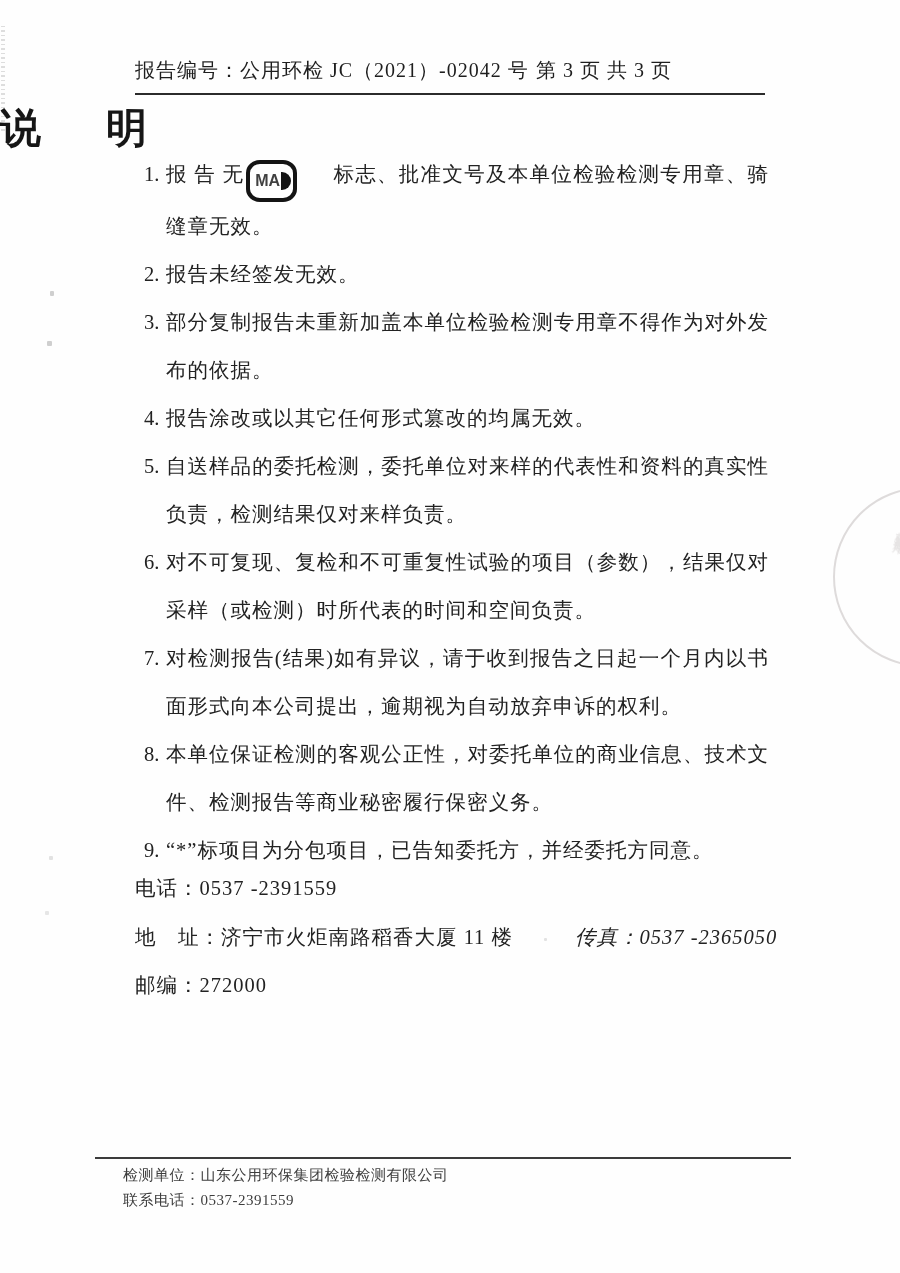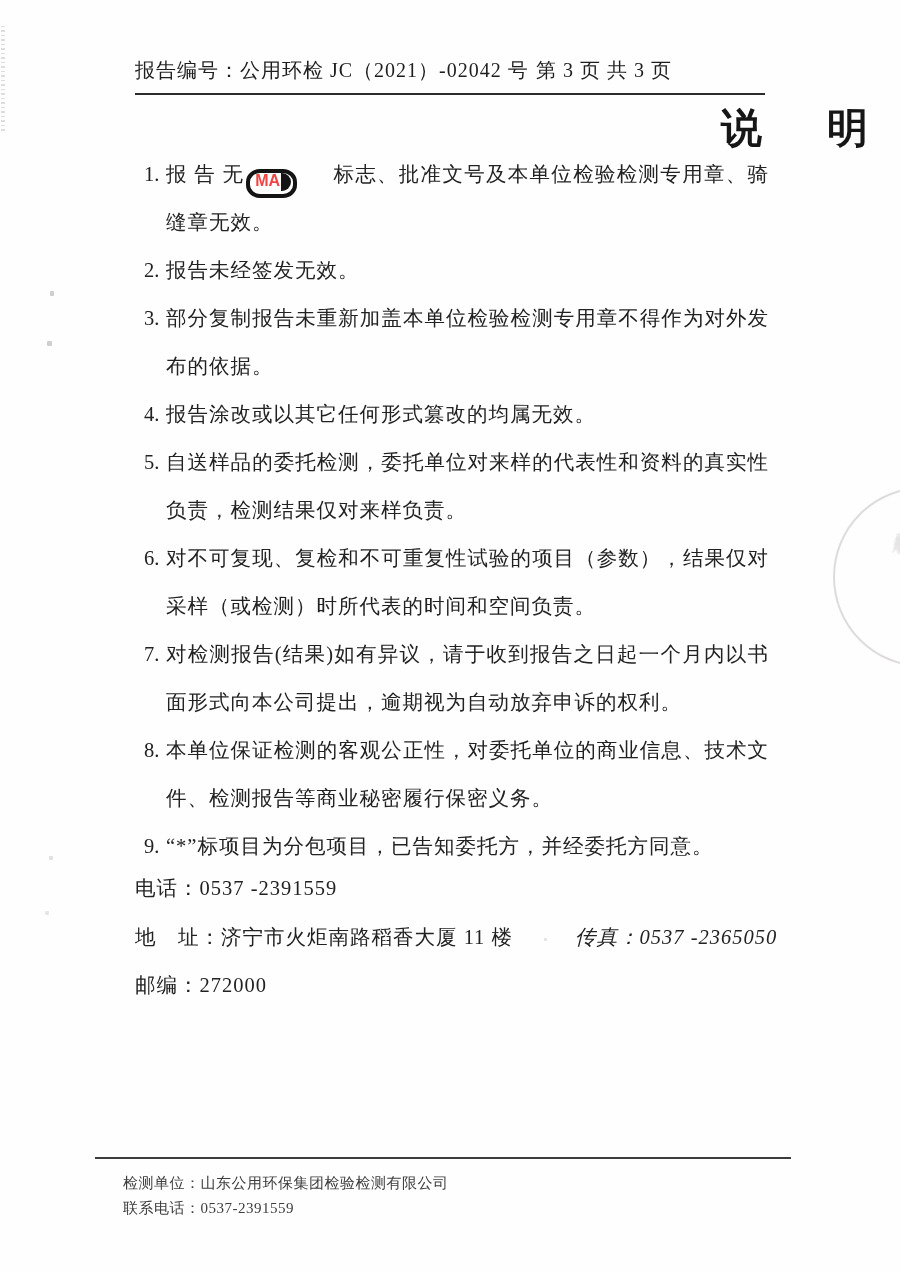--- a/index.html
+++ b/index.html
@@ -15,53 +15,53 @@
     position:absolute; left:135px; top:57px; width:630px;
     display:flex; justify-content:space-between; align-items:flex-end;
     font-size:20px; letter-spacing:1px;
     border-bottom:2.5px solid #2b2b2b; padding-bottom:9px;
   }
   .header .page-info { margin-right:93px; white-space:nowrap;text-align:center; }
   .header .report-no-wrap { white-space:nowrap; }
 
   
   .doc-title {
-    position:absolute; left:0; top:101px; width:880px; text-align:right;
+    position:absolute; left:0; top:101px; width:880px; text-align:left;
     font-size:41px; font-weight:bold; letter-spacing:12px; color:#161616;
   }
 
   
   .notes { position:absolute; left:135px; top:150px; width:634px; }
   .note { display:flex; font-size:20.5px; line-height:48px; letter-spacing:1px; color:#222; }
   .note .num { flex:none; width:31px; padding-left:9px; letter-spacing:0; }
   .note .note-text { flex:1; text-align:justify; }
 
   
   .cma {
-    display:inline-flex; align-items:flex-start; justify-content:center;
-    height:29px; border:4px solid #141414; border-radius:14px / 13px;
+    display:inline-flex; align-items:center; justify-content:center;
+    height:42px; border:4px solid #141414; border-radius:14px / 13px;
     padding:0 2px 0 5px; margin:0 36px 0 2px; vertical-align:-5px;
     font-family:"Liberation Sans","DejaVu Sans",sans-serif;
-    font-weight:bold; font-size:16px; line-height:1; letter-spacing:0; color:#ef4444;
+    font-weight:bold; font-size:16px; line-height:1; letter-spacing:0; color:#404040;
   }
   .cma .cma-crescent {
     display:inline-block; width:10px; height:18px; margin-left:1px;
     background:#141414; border-radius:0 9px 9px 0;
   }
 
   
   .contact { position:absolute; left:135px; top:864px; width:634px;
     font-size:20.5px; line-height:48.5px; letter-spacing:1px; color:#222; }
   .contact-line { white-space:nowrap; }
   .contact-line .fax-part { margin-left:62px;font-style:italic; }
 
   
   .footer {
     position:absolute; left:95px; top:1157px; width:696px;
-    border-top:2px solid #3c3c3c; padding-top:12px;
+    border-top:2px solid #3c3c3c; padding-top:4px;
     display:flex; justify-content:space-between;
     font-size:15px; line-height:24.5px; color:#3d3d3d; letter-spacing:0.5px;
   }
   .footer .col-left { padding-left:28px; }
   .footer .col-right { width:300px; }
   .footer .col-right .fax-line { text-align:right; }
 
   
   .edge-artifact {
     position:absolute; left:1px; top:26px; width:4px; height:108px; opacity:.75;

